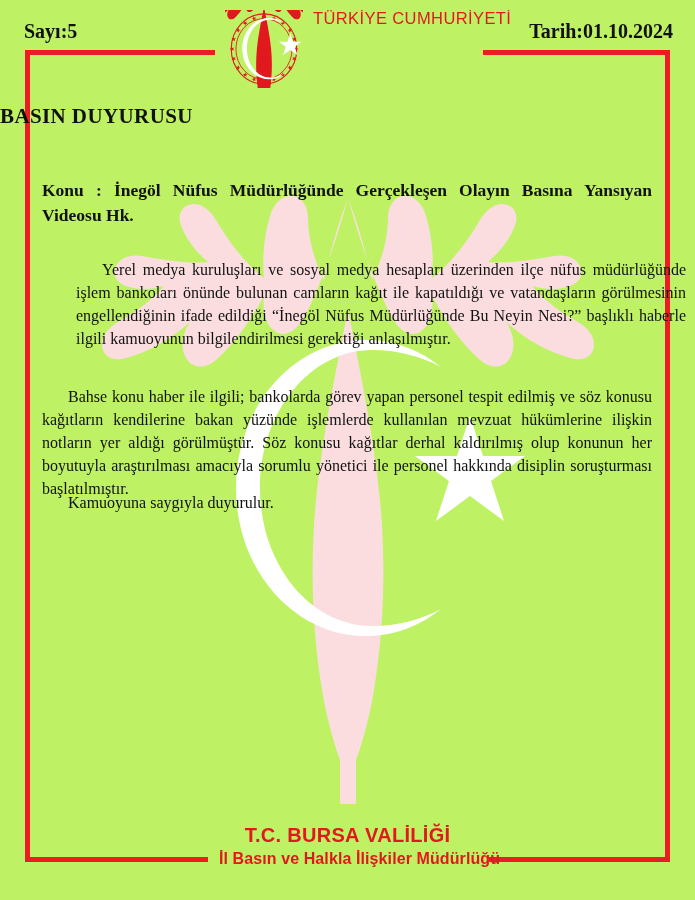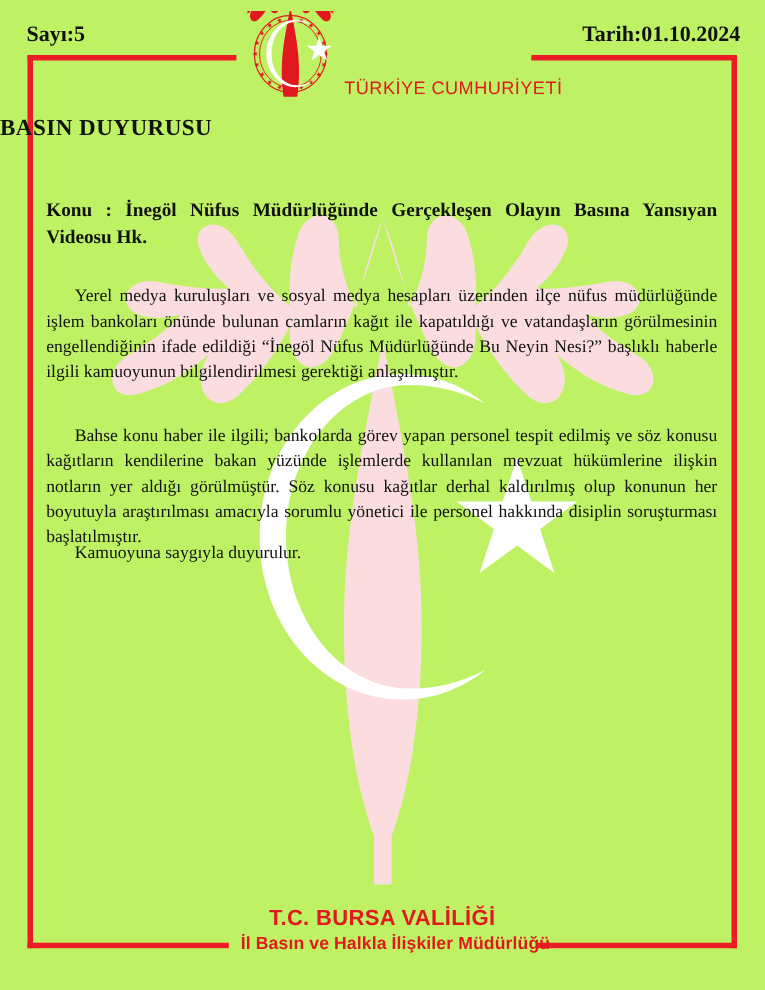--- a/index.html
+++ b/index.html
@@ -51,21 +51,21 @@
     white-space: nowrap;
     z-index: 6;
   }
 
   
   .logo-wrap {
     position: absolute;
     left: 225px;
     top: 10px;
     display: flex;
-    align-items: flex-end;
+    align-items: flex-start;
     gap: 8px;
     z-index: 6;
   }
   .logo-emblem { width: 78px; height: 78px; display: block; }
   .logo-text { display: flex; flex-direction: column; line-height: 1; }
   .logo-l1 {
     font-family: "Liberation Sans", "DejaVu Sans", sans-serif;
     font-size: 16.5px;
     font-weight: normal;
     color: #E1191E;
@@ -121,21 +121,21 @@
     left: 42px;
     width: 610px;
     font-family: "Liberation Serif", "DejaVu Serif", serif;
     font-size: 16px;
     line-height: 1.44;
     color: #111111;
     text-align: justify;
     text-indent: 26px;
     z-index: 5;
   }
-  .para-1 { top: 258px; }
+  .para-1 { top: 258px; margin-left: 34px; }
   .para-2 { top: 385px; }
   .closing {
     position: absolute;
     left: 42px;
     top: 491px;
     width: 610px;
     font-family: Liberation Serif, serif;
     font-size: 16px;
     line-height: 1.44;
     color: #111111;

